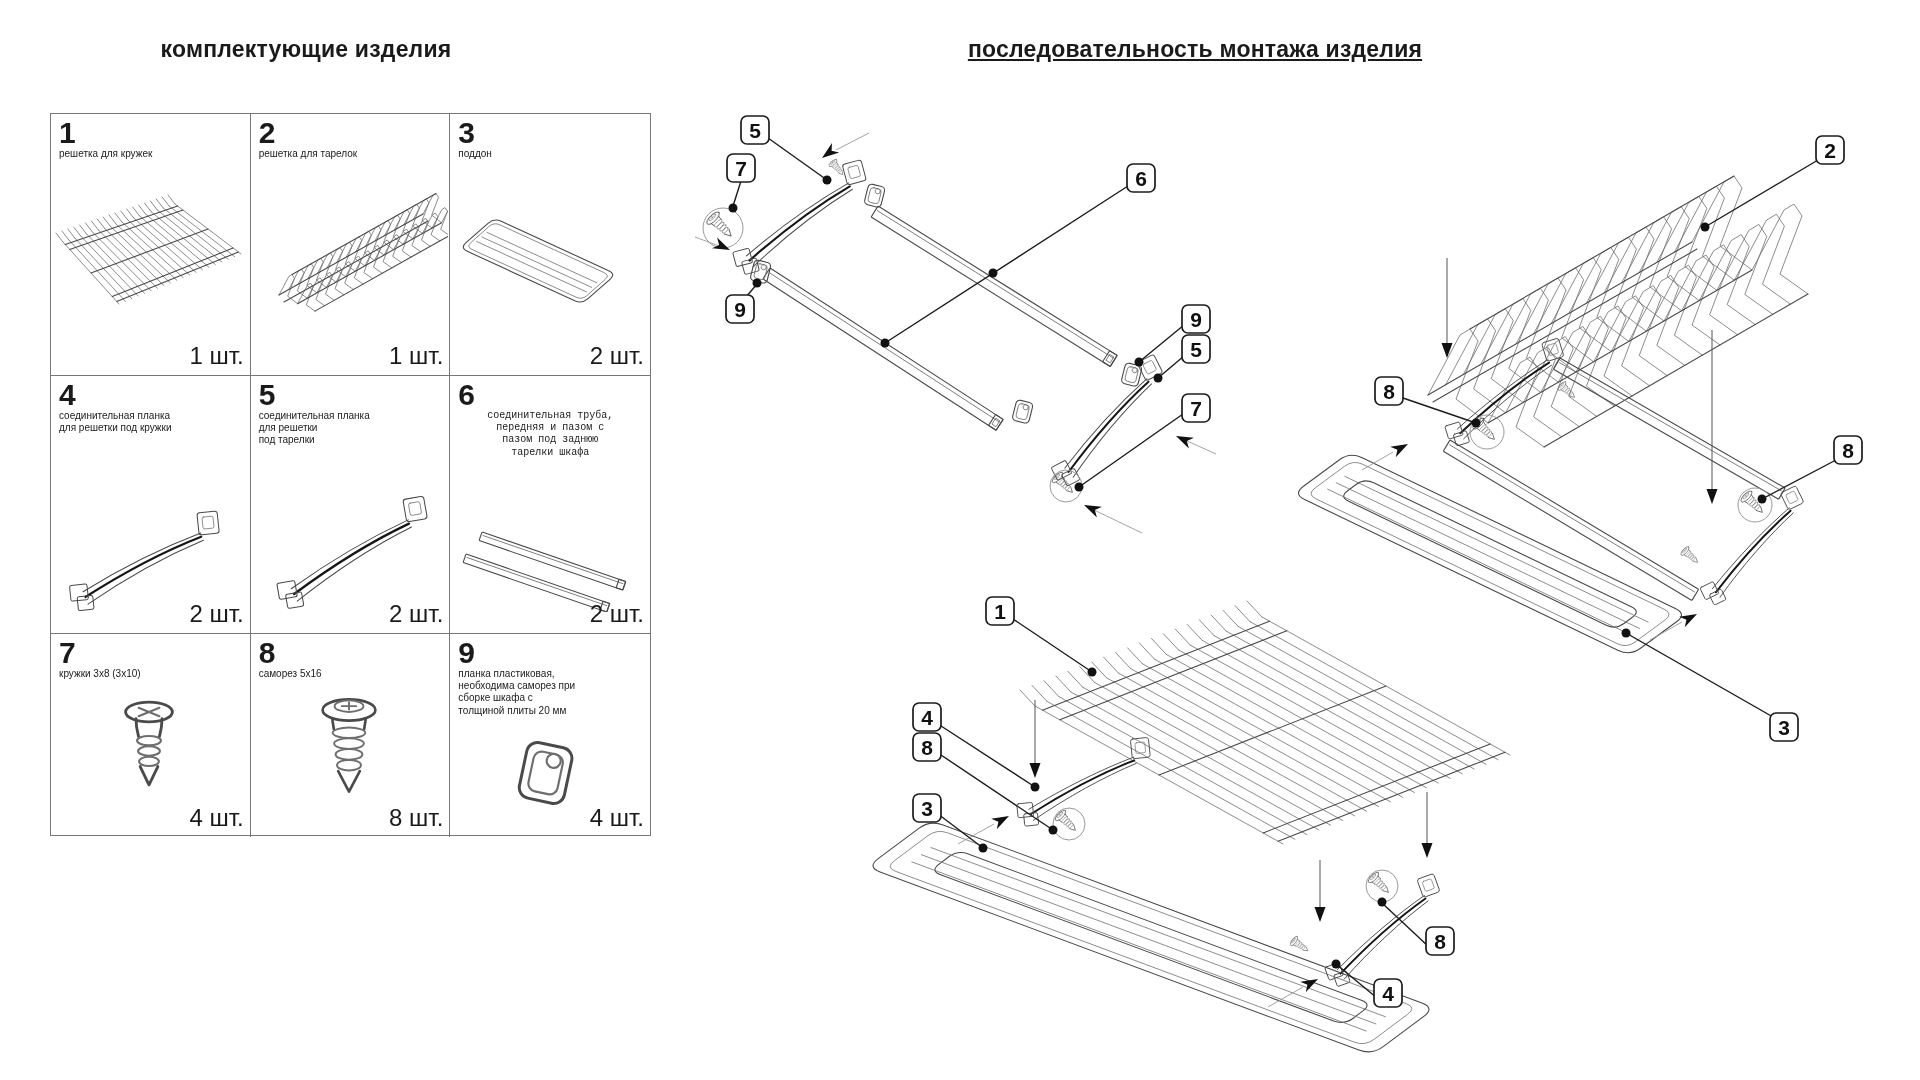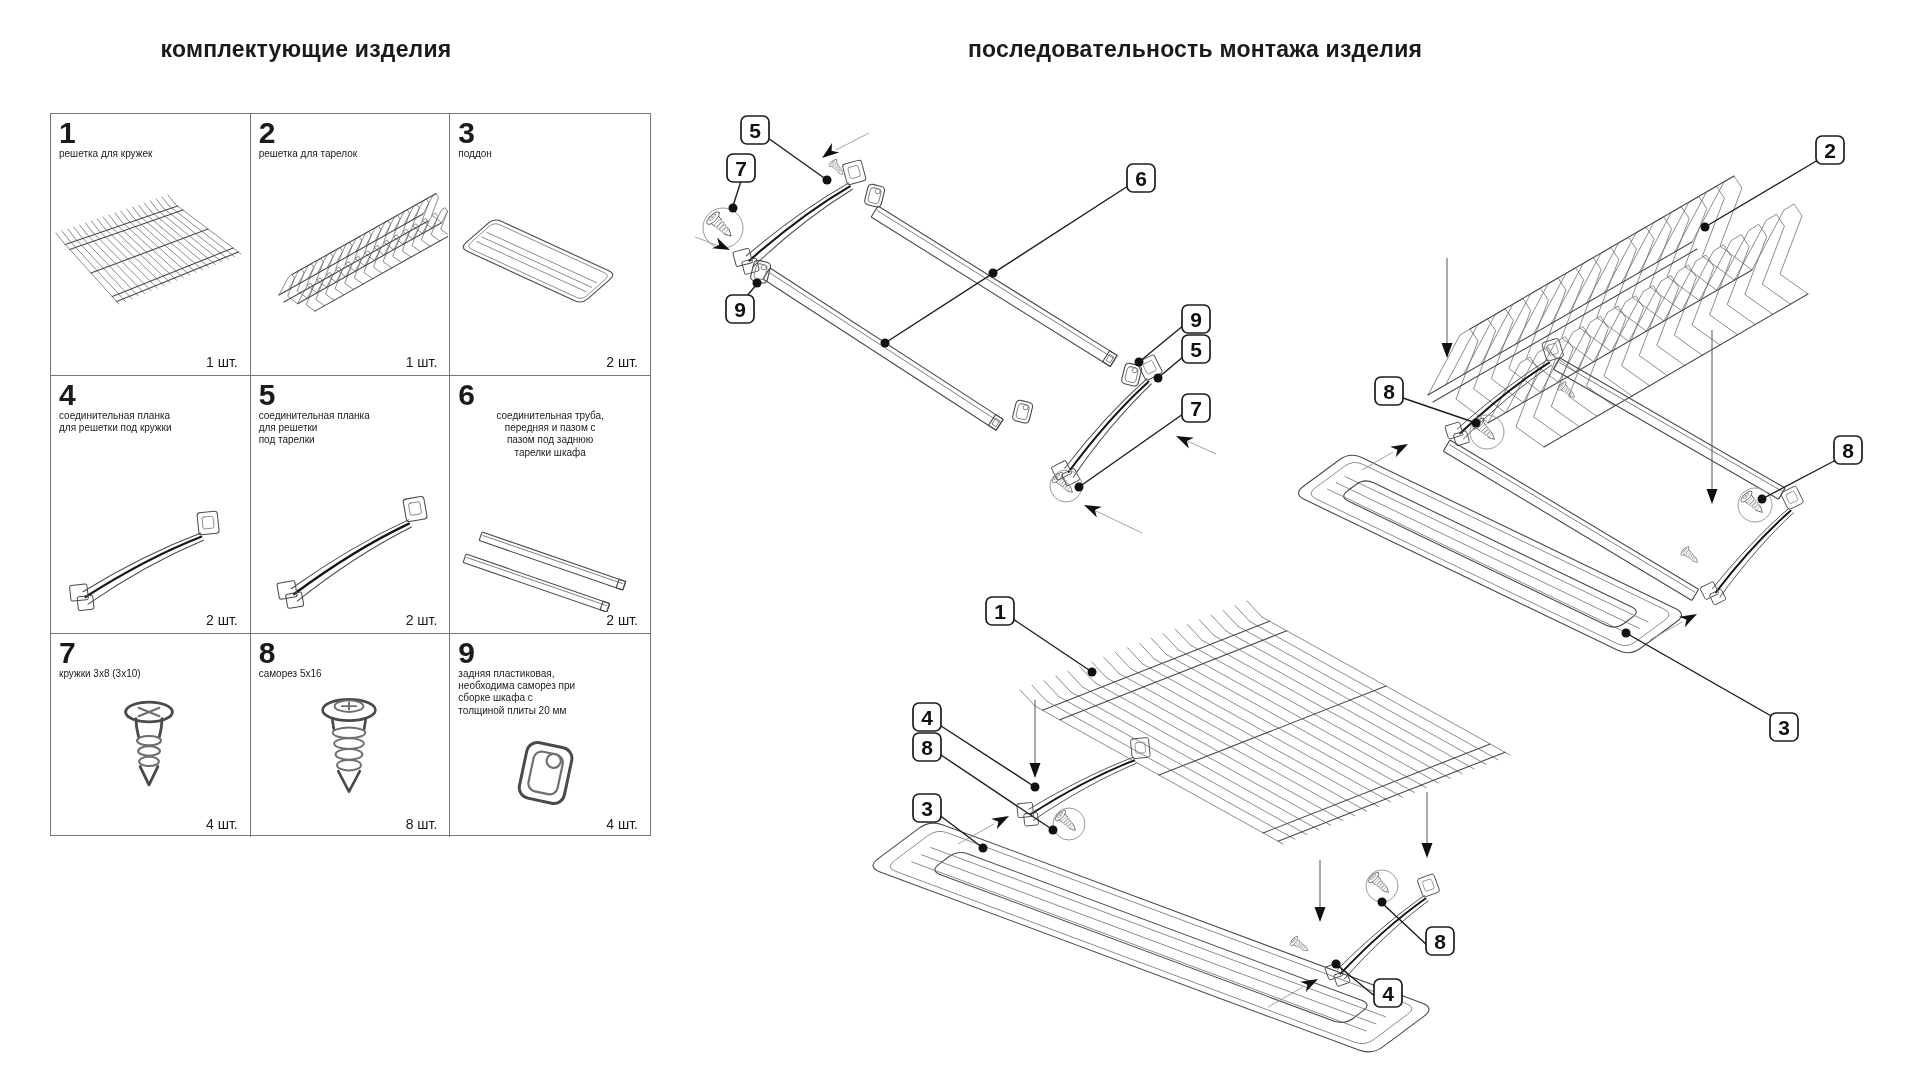--- a/index.html
+++ b/index.html
@@ -1,29 +1,29 @@
 <!DOCTYPE html>
 <html><head>
 <meta charset="utf-8">
 <style>
   html,body{margin:0;padding:0;background:#fff;}
   body{width:1920px;height:1080px;position:relative;font-family:"Liberation Sans",sans-serif;color:#1a1a1a;overflow:hidden;}
   .title{position:absolute;top:36px;font-size:23px;font-weight:bold;letter-spacing:.2px;}
   #title-components{left:0;width:612px;text-align:center;}
-  #title-assembly{left:610px;width:1170px;text-align:center;}
+  #title-assembly{left:610px;width:1170px;text-align:center;text-decoration:underline;}
   
   #parts-table{position:absolute;left:50px;top:113px;width:601px;height:723px;display:grid;
     grid-template-columns:1fr 1fr 1fr;grid-template-rows:262px 258px 203px;border:1px solid #777;box-sizing:border-box;}
   .cell{position:relative;border-right:1px solid #777;border-bottom:1px solid #777;padding:4px 8px 2px 8px;box-sizing:border-box;}
   .cell.last-col{border-right:none;}
   .cell.last-row{border-bottom:none;}
   .num{font-size:30px;font-weight:bold;line-height:1.0;}
   .name{font-size:10px;line-height:1.22;}
-  .name.center{text-align:center;}
-  .qty{position:absolute;right:12px;bottom:5px;font-size:14px;}
+  .name.center{text-align:center;font-family:Liberation Mono, monospace;}
+  .qty{position:absolute;right:6px;bottom:5px;font-size:24px;}
   .art{position:absolute;}
   
   .ln{fill:none;stroke:#4a4a4a;stroke-width:1.1;stroke-linejoin:round;stroke-linecap:round;}
   .ln2{fill:none;stroke:#6e6e6e;stroke-width:0.8;stroke-linejoin:round;stroke-linecap:round;}
   .dk{fill:none;stroke:#161616;stroke-width:2.4;stroke-linecap:round;}
   .lead{fill:none;stroke:#1c1c1c;stroke-width:1.4;}
   .thin{fill:none;stroke:#9a9a9a;stroke-width:0.9;}
   .vline{fill:none;stroke:#555;stroke-width:1;}
   .dot{fill:#111;stroke:none;}
   .fillk{fill:#111;stroke:none;}
@@ -263,21 +263,21 @@
       <g>
         <use href="#screw-b" transform="translate(60,16) scale(2.4)"></use>
       </g>
     </svg>
     <div class="qty">8 шт.</div>
   </div>
 
   <div class="cell last-col last-row">
     <div class="num">9</div>
     <div class="name">
-      <div>задняя пластиковая,</div>
+      <div>планка пластиковая,</div>
         <div>необходима саморез при</div>
       <div>сборке шкафа с</div>
         <div>толщиной плиты 20 мм</div>
     </div>
     <svg class="art" style="left:48px;top:100px" width="100" height="85" viewBox="0 0 100 85">
       <g>
         <use href="#washer" transform="translate(46,40) rotate(12) scale(2.7)"></use>
       </g>
     </svg>
     <div class="qty">4 шт.</div>

